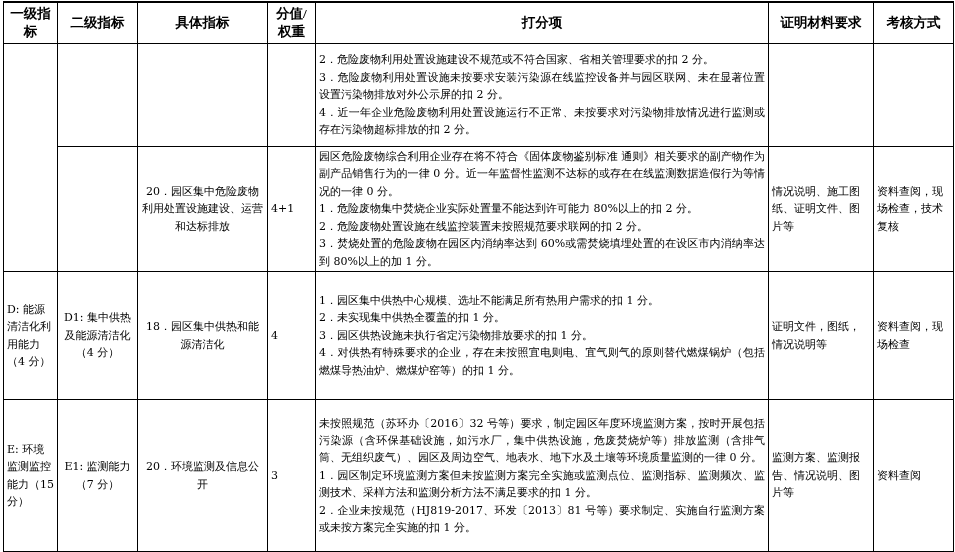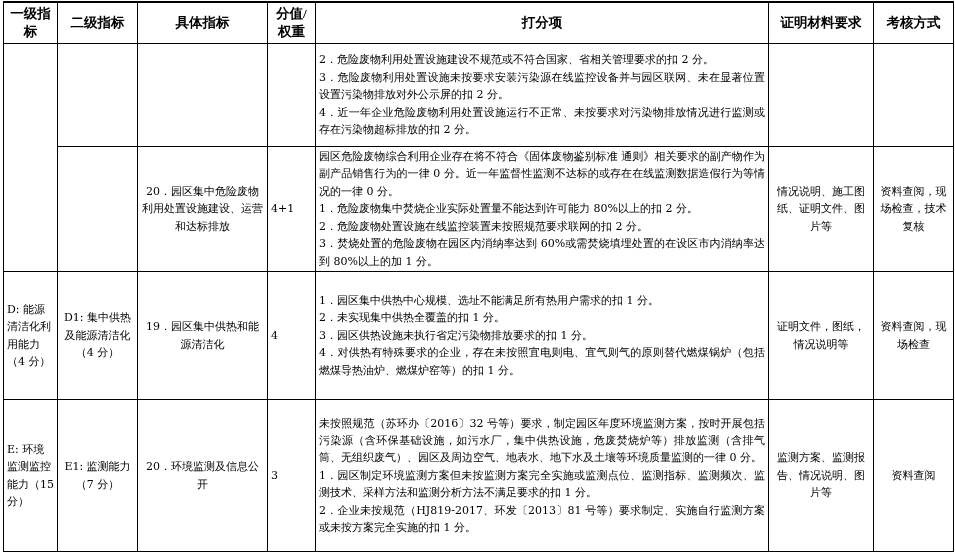--- a/index.html
+++ b/index.html
@@ -35,21 +35,20 @@
     line-height: 18px;
     padding: 2px 2px;
   }
   .c { text-align: left; }
   .scoring {
     text-align: justify;
     white-space: pre-line;
     padding: 1px 4px 1px 4px;
   }
   .mat, .method {
-    text-align: center;
     padding: 1px 6px;
   }
   .lvl1 { padding: 1px 7px; }
   .lvl2 { text-align: center; padding: 1px 10px; }
   .ind  { text-align: center; padding: 1px 8px; }
   tr.hdr  { height: 40px; font-family: Liberation Serif, serif; }
   tr.r0 { height: 103px; }
   tr.r1 { height: 125px; }
   tr.r2 { height: 128px; }
   tr.r3 { height: 152px; }
@@ -97,21 +96,21 @@
       <td class="scoring">园区危险废物综合利用企业存在将不符合《固体废物鉴别标准 通则》相关要求的副产物作为副产品销售行为的一律 0 分。近一年监督性监测不达标的或存在在线监测数据造假行为等情况的一律 0 分。
 1．危险废物集中焚烧企业实际处置量不能达到许可能力 80%以上的扣 2 分。
 2．危险废物处置设施在线监控装置未按照规范要求联网的扣 2 分。
 3．焚烧处置的危险废物在园区内消纳率达到 60%或需焚烧填埋处置的在设区市内消纳率达到 80%以上的加 1 分。</td>
       <td class="mat">情况说明、施工图纸、证明文件、图片等</td>
       <td class="method">资料查阅，现场检查，技术复核</td>
     </tr>
     <tr class="r2">
       <td class="lvl1">D: 能源清洁化利用能力（4 分）</td>
       <td class="lvl2">D1: 集中供热及能源清洁化（4 分）</td>
-      <td class="ind">19．园区集中供热和能源清洁化</td>
+      <td class="ind">18．园区集中供热和能源清洁化</td>
       <td class="c">4</td>
       <td class="scoring">1．园区集中供热中心规模、选址不能满足所有热用户需求的扣 1 分。
 2．未实现集中供热全覆盖的扣 1 分。
 3．园区供热设施未执行省定污染物排放要求的扣 1 分。
 4．对供热有特殊要求的企业，存在未按照宜电则电、宜气则气的原则替代燃煤锅炉（包括燃煤导热油炉、燃煤炉窑等）的扣 1 分。</td>
       <td class="mat">证明文件，图纸，情况说明等</td>
       <td class="method">资料查阅，现场检查</td>
     </tr>
     <tr class="r3">
       <td class="lvl1">E: 环境监测监控能力（15 分）</td>

